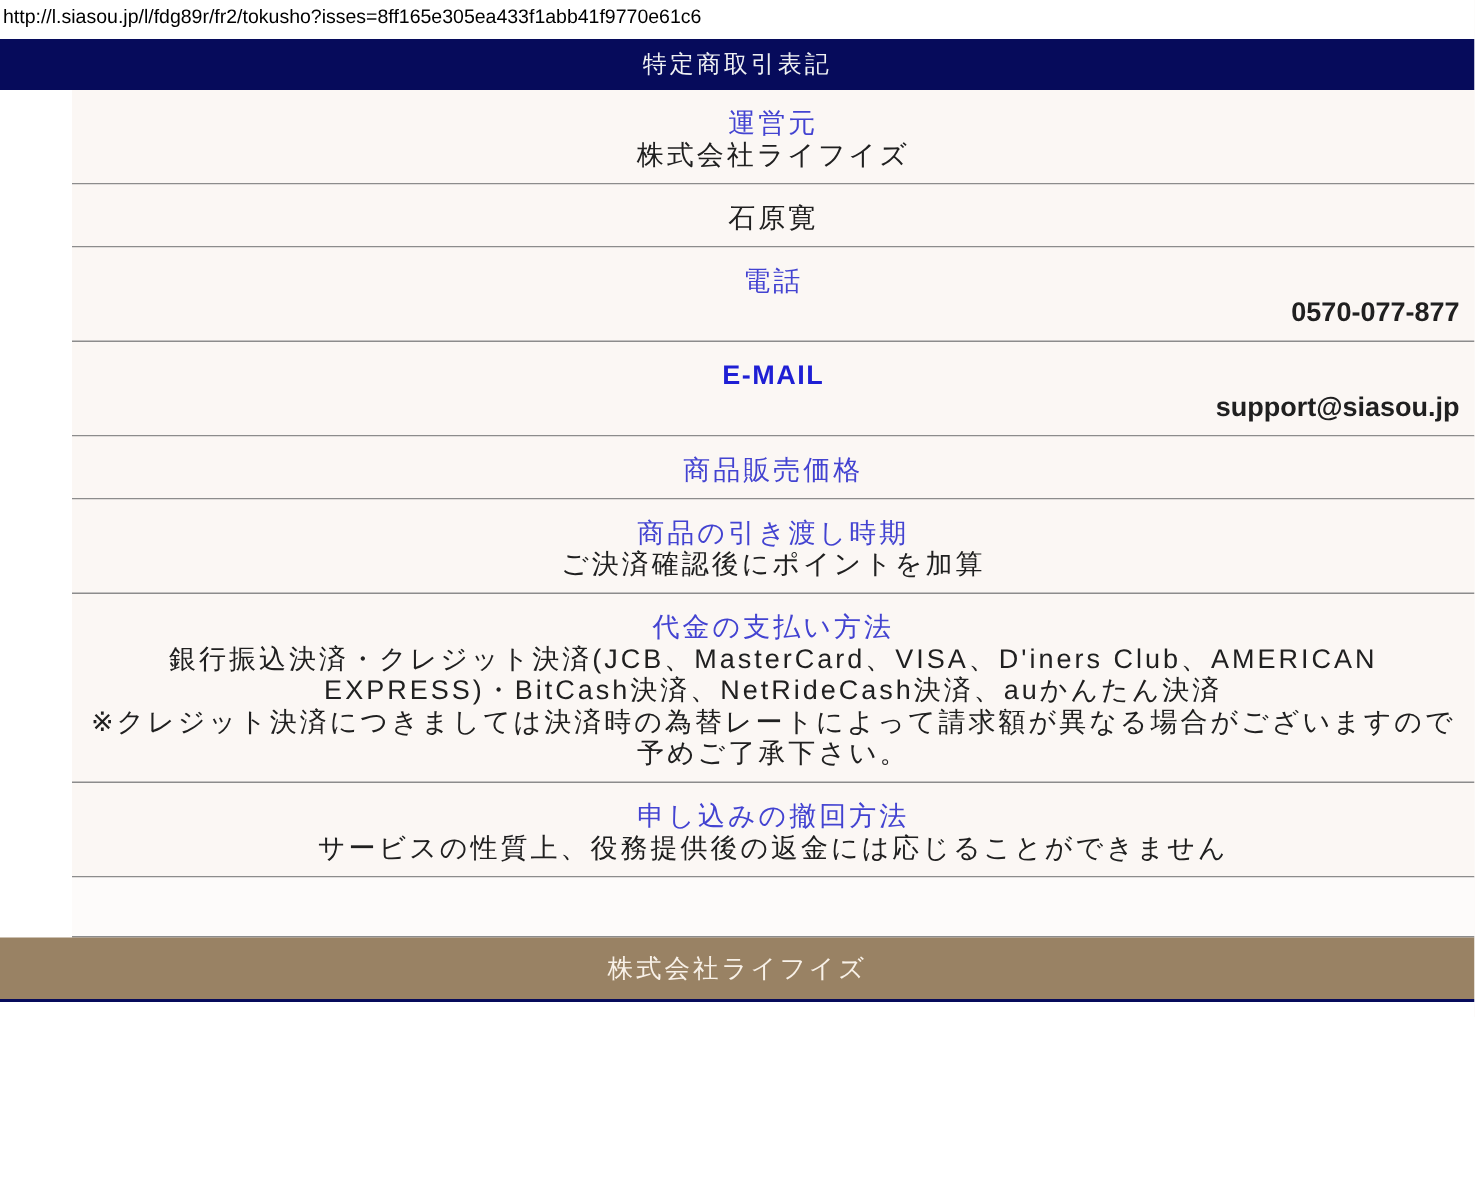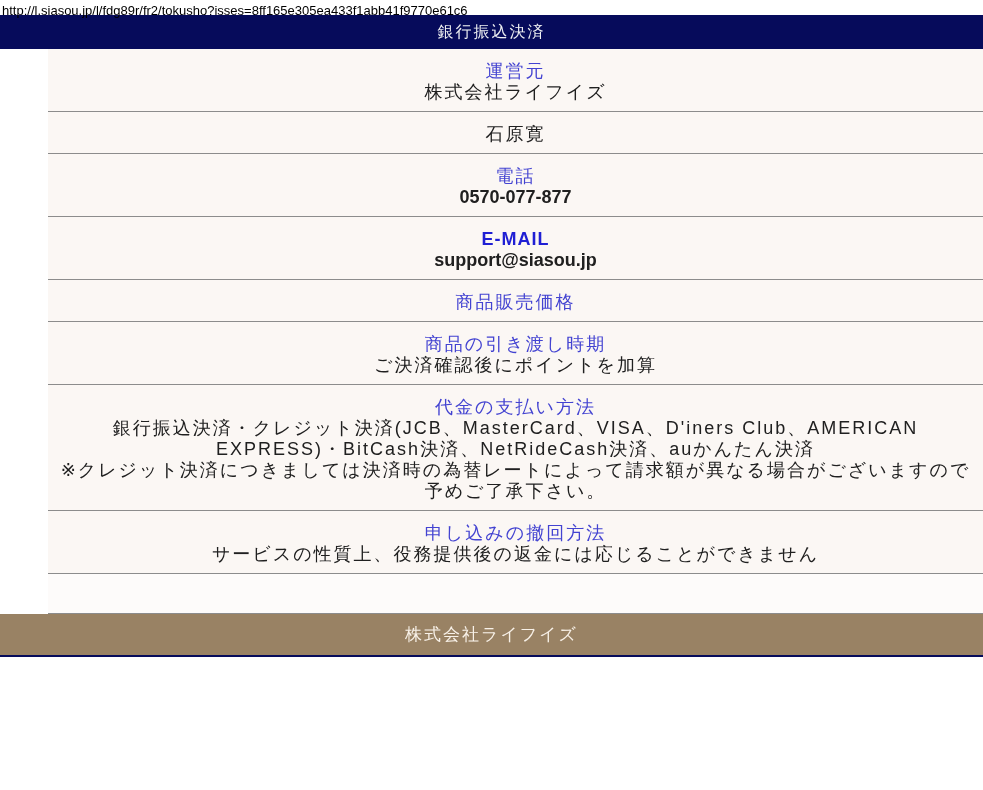--- a/index.html
+++ b/index.html
@@ -15,21 +15,21 @@
   *{margin:0;padding:0;box-sizing:border-box;}
   html,body{width:983px;}
   body{
     width:983px;height:790px;
     background:#ffffff;
     font-family:"Liberation Sans","DejaVu Sans",sans-serif;
     color:var(--text);
     overflow:hidden;
   }
   .url-strip{
-    height:15px;
+    height:26px;
     background:#ffffff;
     font-size:13px;
     letter-spacing:0;
     color:#000;
     padding:3px 0 0 2px;
     white-space:nowrap;
   }
   .title-bar{
     height:34px;
     background:var(--navy);
@@ -47,21 +47,21 @@
     font-size:18px;
     line-height:21px;
     letter-spacing:2px;
   }
   .row-heading{
     color:var(--heading-blue);
     font-size:18px;
     line-height:21px;
   }
   .row-line{color:var(--text);}
-  .latin{letter-spacing:0;font-weight:bold;}
+  .latin{letter-spacing:0;font-weight:bold;text-align:right;}
   .row-email .row-heading{color:var(--email-blue);font-weight:bold;letter-spacing:1px;}
   .spacer-row{
     height:40px;
     background:#fdfbfa;
     border-bottom:1px solid var(--border);
   }
   .footer-bar{
     height:41px;
     background:var(--tan);
     color:#f8f1e8;
@@ -70,21 +70,21 @@
     display:flex;align-items:center;justify-content:center;
   }
   .bottom-strip{height:2px;background:var(--navy);}
 </style>
 </head>
 <body>
 
 <div class="url-strip">http://l.siasou.jp/l/fdg89r/fr2/tokusho?isses=8ff165e305ea433f1abb41f9770e61c6</div>
 
 <div class="title-bar">
-  <span>銀行振込決済</span>
+  <span>特定商取引表記</span>
 </div>
 
 <div class="rows">
 
   <div class="row">
     <div class="row-heading">運営元</div>
     <div class="row-line">株式会社ライフイズ</div>
   </div>
 
   <div class="row">

